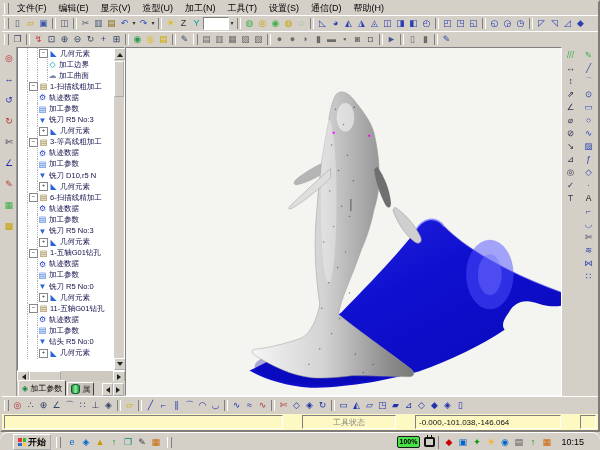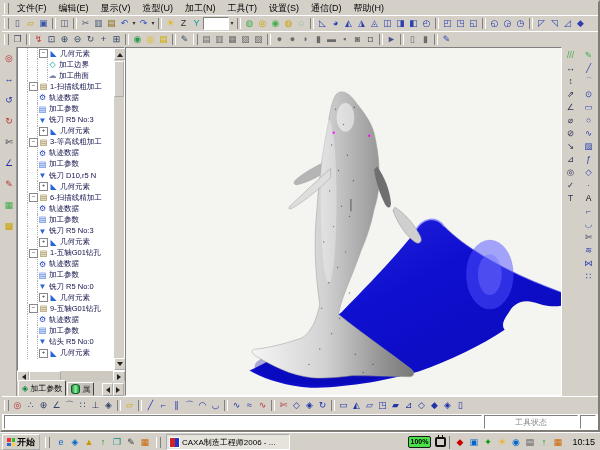--- a/index.html
+++ b/index.html
@@ -50,28 +50,28 @@
   .cyl{width:7px;height:8px;background:linear-gradient(90deg,#1f9e3f,#8fe8a0,#1f9e3f);border-radius:50%/28%;border:1px solid #0c5f24;flex:none;}
   .tabspin{margin-left:auto;display:flex;gap:0;}
   .viewport{flex:1;background:#f4f4f1;border:1px solid;border-color:#808080 #fff #fff #808080;position:relative;min-width:0;}
   .viewport svg{position:absolute;left:0;top:0;width:100%;height:100%;}
   .rightbars{width:36px;background:#d4d0c8;display:flex;gap:1px;padding-top:2px;flex:none;}
   .rcol{width:17px;display:flex;flex-direction:column;align-items:center;gap:1px;}
   .rcol .tb-btn{width:15px;height:12px;line-height:12px;font-size:8.5px;}
   
   .bottombar{height:17px;flex:none;}
   
-  .statusbar{height:14px;display:flex;gap:2px;padding:1px 2px;background:#ffffff;flex:none;}
+  .statusbar{height:14px;display:flex;gap:19px;padding:1px 2px;background:#fef9c3;flex:none;}
   .scell{border:1px solid;border-color:#808080 #fff #fff #808080;font-size:8px;display:flex;align-items:center;padding:0 3px;white-space:nowrap;overflow:hidden;}
   .scell.hint{width:86px;color:#8a8a8a;justify-content:center;flex:none;}
   .scell.coord{width:138px;flex:none;color:#111;}
   .scell.tiny{width:8px;flex:none;}
   .scell.fill{flex:1;}
   
-  .taskbar{height:18px;background:#d4d0c8;border-top:1px solid #fff;display:flex;align-items:center;gap:3px;padding:0 2px;}
+  .taskbar{height:18px;background:#d4d0c8;border-top:1px solid #fff;display:flex;align-items:center;gap:3px;padding:0 13px;border-radius:8px;}
   .startbtn{height:14px;display:flex;align-items:center;gap:2px;padding:0 4px;border:1px outset #fff;background:#d4d0c8;font-size:9px;font-weight:bold;flex:none;}
   .winlogo{width:8px;height:8px;display:grid;grid-template-columns:1fr 1fr;grid-template-rows:1fr 1fr;gap:1px;flex:none;}
   .winlogo i{display:block;}
   .ql{display:flex;gap:2px;align-items:center;flex:none;}
   .ql .tb-btn{width:12px;height:12px;line-height:12px;font-size:9px;}
   .taskbtn{width:118px;height:14px;border:1px inset #fff;background:#e6e3dc;display:flex;align-items:center;gap:2px;padding:0 2px;font-size:8px;white-space:nowrap;overflow:hidden;flex:none;}
   .tb-spacer{flex:1;}
   .battery{background:#49e24b;border:1px solid #1b1b1b;border-radius:2px;font-size:7px;font-weight:bold;color:#000;padding:0 2px;height:10px;line-height:9px;flex:none;}
   .plug{width:7px;height:6px;border:2px solid #111;border-radius:2px;position:relative;flex:none;margin-left:1px;}
   .plug::before,.plug::after{content:"";position:absolute;top:-4px;width:1px;height:3px;background:#111;}
@@ -341,21 +341,21 @@
               <span class="guide"></span>
               <span class="guide"></span>
               <span class="expand">+</span>
               <span class="ticon" style="color: rgb(40, 100, 216);">◣</span>
               <span class="tlabel">几何元素</span>
             </div>
             <div class="trow">
               <span class="guide"></span>
               <span class="expand">−</span>
               <span class="ticon" style="color: rgb(138, 109, 31);">▤</span>
-              <span class="tlabel">9-五轴G01钻孔</span>
+              <span class="tlabel">11-五轴G01钻孔</span>
             </div>
             <div class="trow">
               <span class="guide"></span>
               <span class="guide"></span>
               <span class="ticon" style="color: rgb(34, 68, 204);">⚙</span>
               <span class="tlabel">轨迹数据</span>
             </div>
             <div class="trow">
               <span class="guide"></span>
               <span class="guide"></span>
@@ -569,20 +569,21 @@
       <span class="tb-btn" style="color: rgb(34, 51, 170);">⊿</span>
       <span class="tb-btn" style="color: rgb(34, 51, 170);">◇</span>
       <span class="tb-btn" style="color: rgb(34, 51, 170);">◆</span>
       <span class="tb-btn" style="color: rgb(34, 51, 170);">◈</span>
       <span class="tb-btn" style="color: rgb(34, 51, 170);">▯</span>
     </div>
 
   <div class="statusbar">
     <span class="scell fill"></span>
     <span class="scell hint">工具状态</span>
+    <span class="scell coord">-0.000,-101.038,-146.064</span>
     <span class="scell tiny"></span>
   </div>
 </div>
 
 <div class="taskbar">
   <span class="startbtn">
     <span class="winlogo">
       <i style="background:#e33"></i>
         <i style="background:#3b3"></i>
         <i style="background:#36c"></i>
@@ -594,24 +595,20 @@
   <span class="ql">
       <span class="tb-btn" style="color: rgb(17, 102, 204);">e</span>
       <span class="tb-btn" style="color: rgb(0, 102, 204);">◈</span>
       <span class="tb-btn" style="color: rgb(200, 153, 0);">▲</span>
       <span class="tb-btn" style="color: rgb(17, 153, 34);">↑</span>
       <span class="tb-btn" style="color: rgb(0, 136, 122);">❐</span>
       <span class="tb-btn" style="color: rgb(51, 51, 51);">✎</span>
       <span class="tb-btn" style="color: rgb(204, 102, 0);">▦</span>
     </span>
   <span class="handle"></span>
-  <span class="taskbtn">
-    <span class="appicon"></span>
-    <span>CAXA制造工程师2006 - ...</span>
-  </span>
   <span class="tb-spacer"></span>
   <span class="battery">100%</span>
   <span class="plug"></span>
   <span class="tray">
       <span class="tb-btn" style="color: rgb(204, 0, 0);">◆</span>
       <span class="tb-btn" style="color: rgb(0, 102, 204);">▣</span>
       <span class="tb-btn" style="color: rgb(0, 153, 0);">✦</span>
       <span class="tb-btn" style="color: rgb(255, 170, 0);">☀</span>
       <span class="tb-btn" style="color: rgb(0, 102, 204);">◉</span>
       <span class="tb-btn" style="color: rgb(85, 85, 85);">▤</span>

